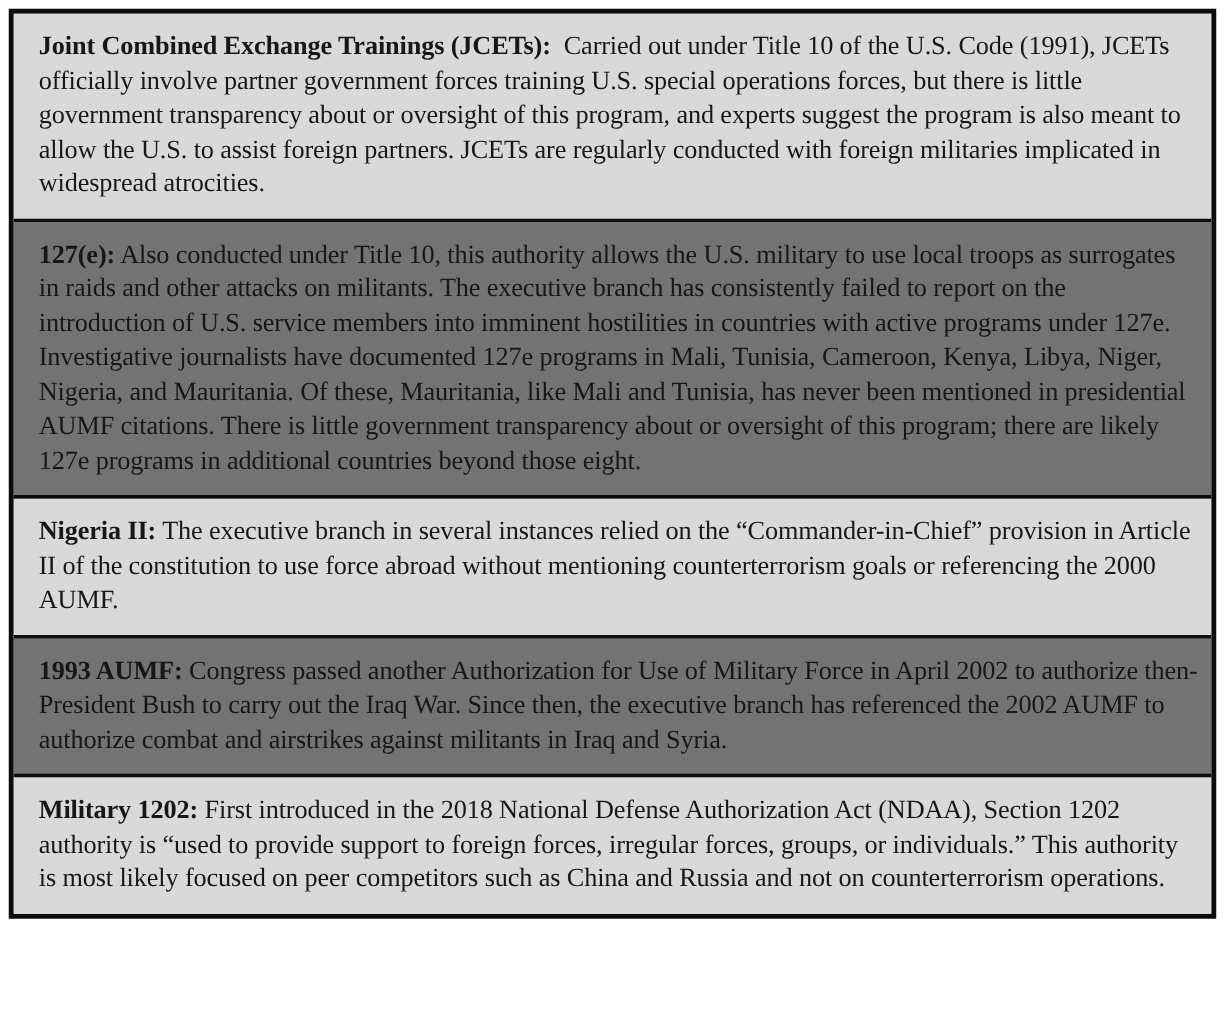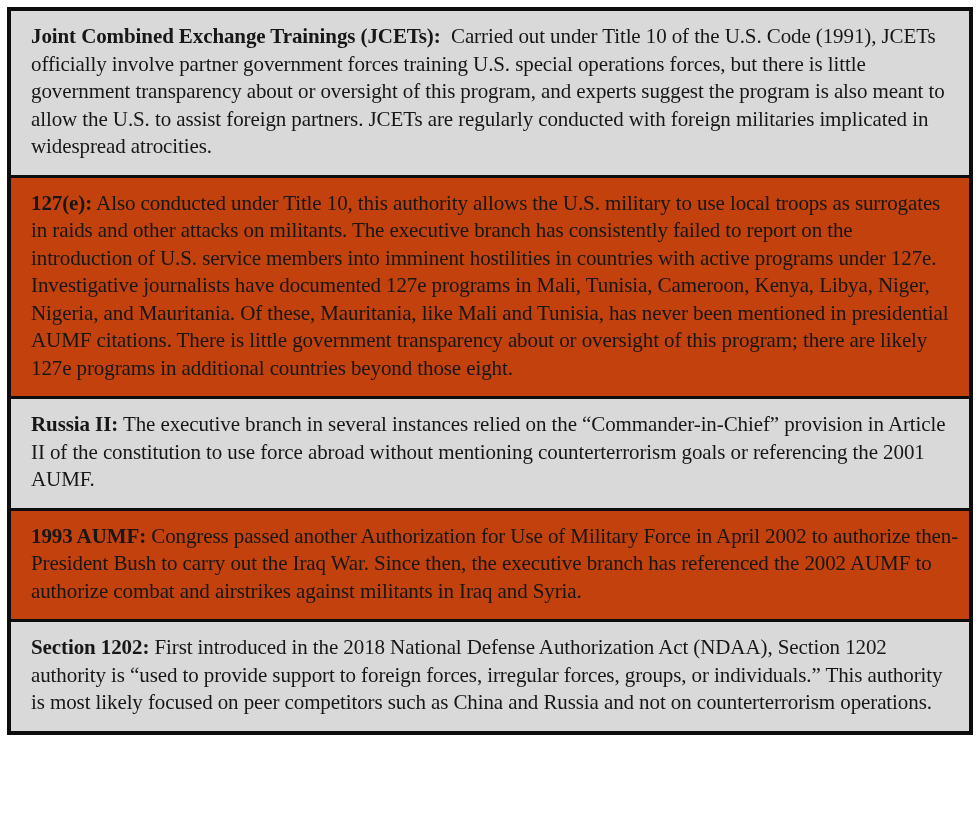--- a/index.html
+++ b/index.html
@@ -21,43 +21,43 @@
     border-bottom: 3px solid #0d0d0d;
     padding: 12px 10px 14px 20px;
     font-size: 21px;
     line-height: 27.5px;
     letter-spacing: -0.1px;
   }
   .box:last-child {
     border-bottom: none;
   }
   .shade-gray  { background: #d9d9d9; }
-  .shade-light { background: #c2410c; }
+  .shade-light { background: #737373; }
   .box p { margin: 0; }
   .box strong { font-weight: bold; }
   .title-gap { white-space: pre; }
 </style>
 </head>
 <body>
 
 <div class="frame">
 
   <section class="box shade-gray">
     <p><strong>Joint Combined Exchange Trainings (JCETs):</strong><span class="title-gap">  </span><span>Carried out under Title 10 of the U.S. Code (1991), JCETs officially involve partner government forces training U.S. special operations forces, but there is little government transparency about or oversight of this program, and experts suggest the program is also meant to allow the U.S. to assist foreign partners. JCETs are regularly conducted with foreign militaries implicated in widespread atrocities.</span></p>
   </section>
 
   <section class="box shade-light">
     <p><strong>127(e):</strong><span class="title-gap"> </span><span>Also conducted under Title 10, this authority allows the U.S. military to use local troops as surrogates in raids and other attacks on militants. The executive branch has consistently failed to report on the introduction of U.S. service members into imminent hostilities in countries with active programs under 127e. Investigative journalists have documented 127e programs in Mali, Tunisia, Cameroon, Kenya, Libya, Niger, Nigeria, and Mauritania. Of these, Mauritania, like Mali and Tunisia, has never been mentioned in presidential AUMF citations. There is little government transparency about or oversight of this program; there are likely 127e programs in additional countries beyond those eight.</span></p>
   </section>
 
   <section class="box shade-gray">
-    <p><strong>Russia II:</strong><span class="title-gap"> </span><span>The executive branch in several instances relied on the “Commander-in-Chief” provision in Article II of the constitution to use force abroad without mentioning counterterrorism goals or referencing the 2001 AUMF.</span></p>
+    <p><strong>Nigeria II:</strong><span class="title-gap"> </span><span>The executive branch in several instances relied on the “Commander-in-Chief” provision in Article II of the constitution to use force abroad without mentioning counterterrorism goals or referencing the 2000 AUMF.</span></p>
   </section>
 
   <section class="box shade-light">
     <p><strong>1993 AUMF:</strong><span class="title-gap"> </span><span>Congress passed another Authorization for Use of Military Force in April 2002 to authorize then-President Bush to carry out the Iraq War. Since then, the executive branch has referenced the 2002 AUMF to authorize combat and airstrikes against militants in Iraq and Syria.</span></p>
   </section>
 
   <section class="box shade-gray">
-    <p><strong>Section 1202:</strong><span class="title-gap"> </span><span>First introduced in the 2018 National Defense Authorization Act (NDAA), Section 1202 authority is “used to provide support to foreign forces, irregular forces, groups, or individuals.” This authority is most likely focused on peer competitors such as China and Russia and not on counterterrorism operations.</span></p>
+    <p><strong>Military 1202:</strong><span class="title-gap"> </span><span>First introduced in the 2018 National Defense Authorization Act (NDAA), Section 1202 authority is “used to provide support to foreign forces, irregular forces, groups, or individuals.” This authority is most likely focused on peer competitors such as China and Russia and not on counterterrorism operations.</span></p>
   </section>
 
 </div>
 
 </body></html>

